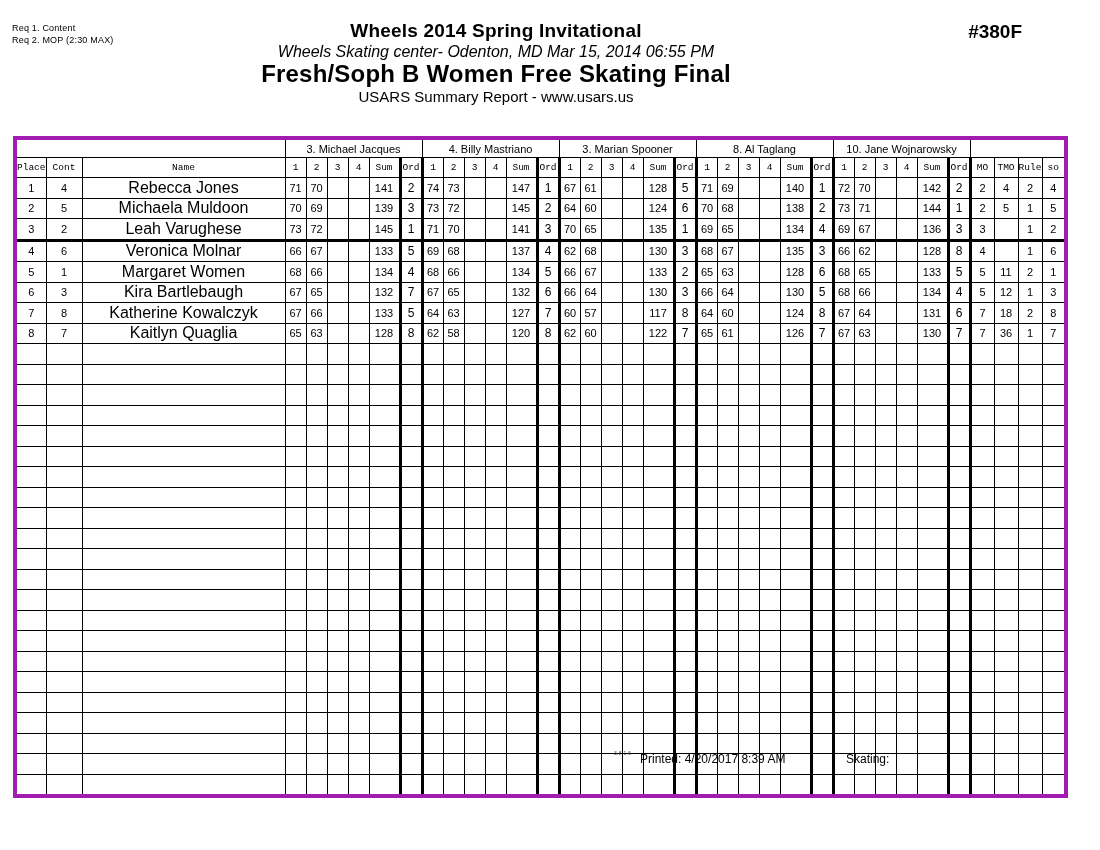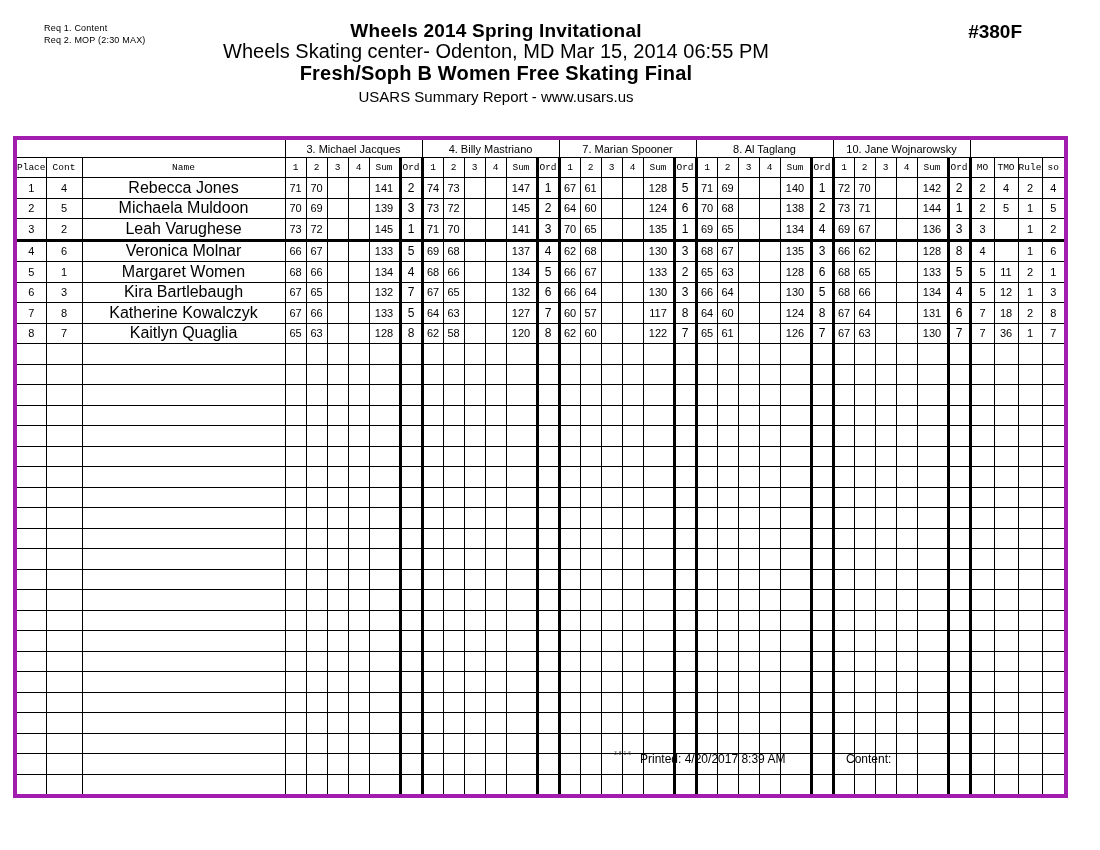--- a/index.html
+++ b/index.html
@@ -3,27 +3,27 @@
 <meta charset="utf-8">
 <style>
   html,body{margin:0;padding:0;background:#fff;}
   body{
     width:1100px;height:850px;position:relative;overflow:hidden;
     font-family:"Liberation Sans","DejaVu Sans",sans-serif;
     color:#000;
   }
   
   #reqs{position:absolute;left:12px;top:22px;font-size:9px;line-height:12px;white-space:nowrap;}
-  #reqs div{letter-spacing:.2px;margin-left:32px;}
+  #reqs div{letter-spacing:.2px;}
 
   
   #titleblock{position:absolute;left:0;top:20px;width:992px;text-align:center;}
   .t-main{font-size:19px;font-weight:bold;line-height:22px;letter-spacing:.2px;}
-  .t-venue{font-size:20px;line-height:19px;}
-  .t-event{font-size:20px;font-weight:bold;line-height:25px;letter-spacing:.2px;}
+  .t-venue{font-size:16px;line-height:19px;font-style:italic;}
+  .t-event{font-size:24px;font-weight:bold;line-height:25px;letter-spacing:.2px;}
   .t-report{font-size:15px;line-height:22px;}
   #eventnum{position:absolute;right:78px;top:21px;font-size:19px;font-weight:bold;}
 
   
   #sheet{position:absolute;left:13px;top:136px;border-collapse:collapse;
          table-layout:fixed;font-size:10px;}
   #sheet td,#sheet th{border:1px solid #000;padding:0;margin:0;text-align:center;
       vertical-align:middle;font-weight:normal;overflow:hidden;white-space:nowrap;}
 
   
@@ -120,21 +120,21 @@
       <col style="width: 24px;">
       <col style="width: 24px;">
       <col style="width: 24px;">
       <col style="width: 24px;">
     </colgroup>
   <thead>
     <tr class="judge-row">
         <td colspan="3" class="nohdr"></td>
         <td colspan="6">3.  Michael Jacques</td>
         <td colspan="6">4.  Billy Mastriano</td>
-        <td colspan="6">7.  Marian Spooner</td>
+        <td colspan="6">3.  Marian Spooner</td>
         <td colspan="6">8.  Al Taglang</td>
         <td colspan="6">10.  Jane Wojnarowsky</td>
         <td colspan="4" class="nohdr"></td>
       </tr>
     <tr class="sub-row">
         <td>Place</td>
         <td>Cont</td>
         <td class="sub-name">Name</td>
         <td class="after-ord">1</td>
         <td>2</td>
@@ -1341,13 +1341,13 @@
         <td class="after-ord"></td>
         <td></td>
         <td></td>
         <td></td>
       </tr>
     </tbody>
 </table>
 
 <div id="ver">3.8.1.6</div>
 <div id="printed">Printed:  4/20/2017  8:39 AM</div>
-<div id="scorer">Content:</div>
+<div id="scorer">Skating:</div>
 
 </body></html>

